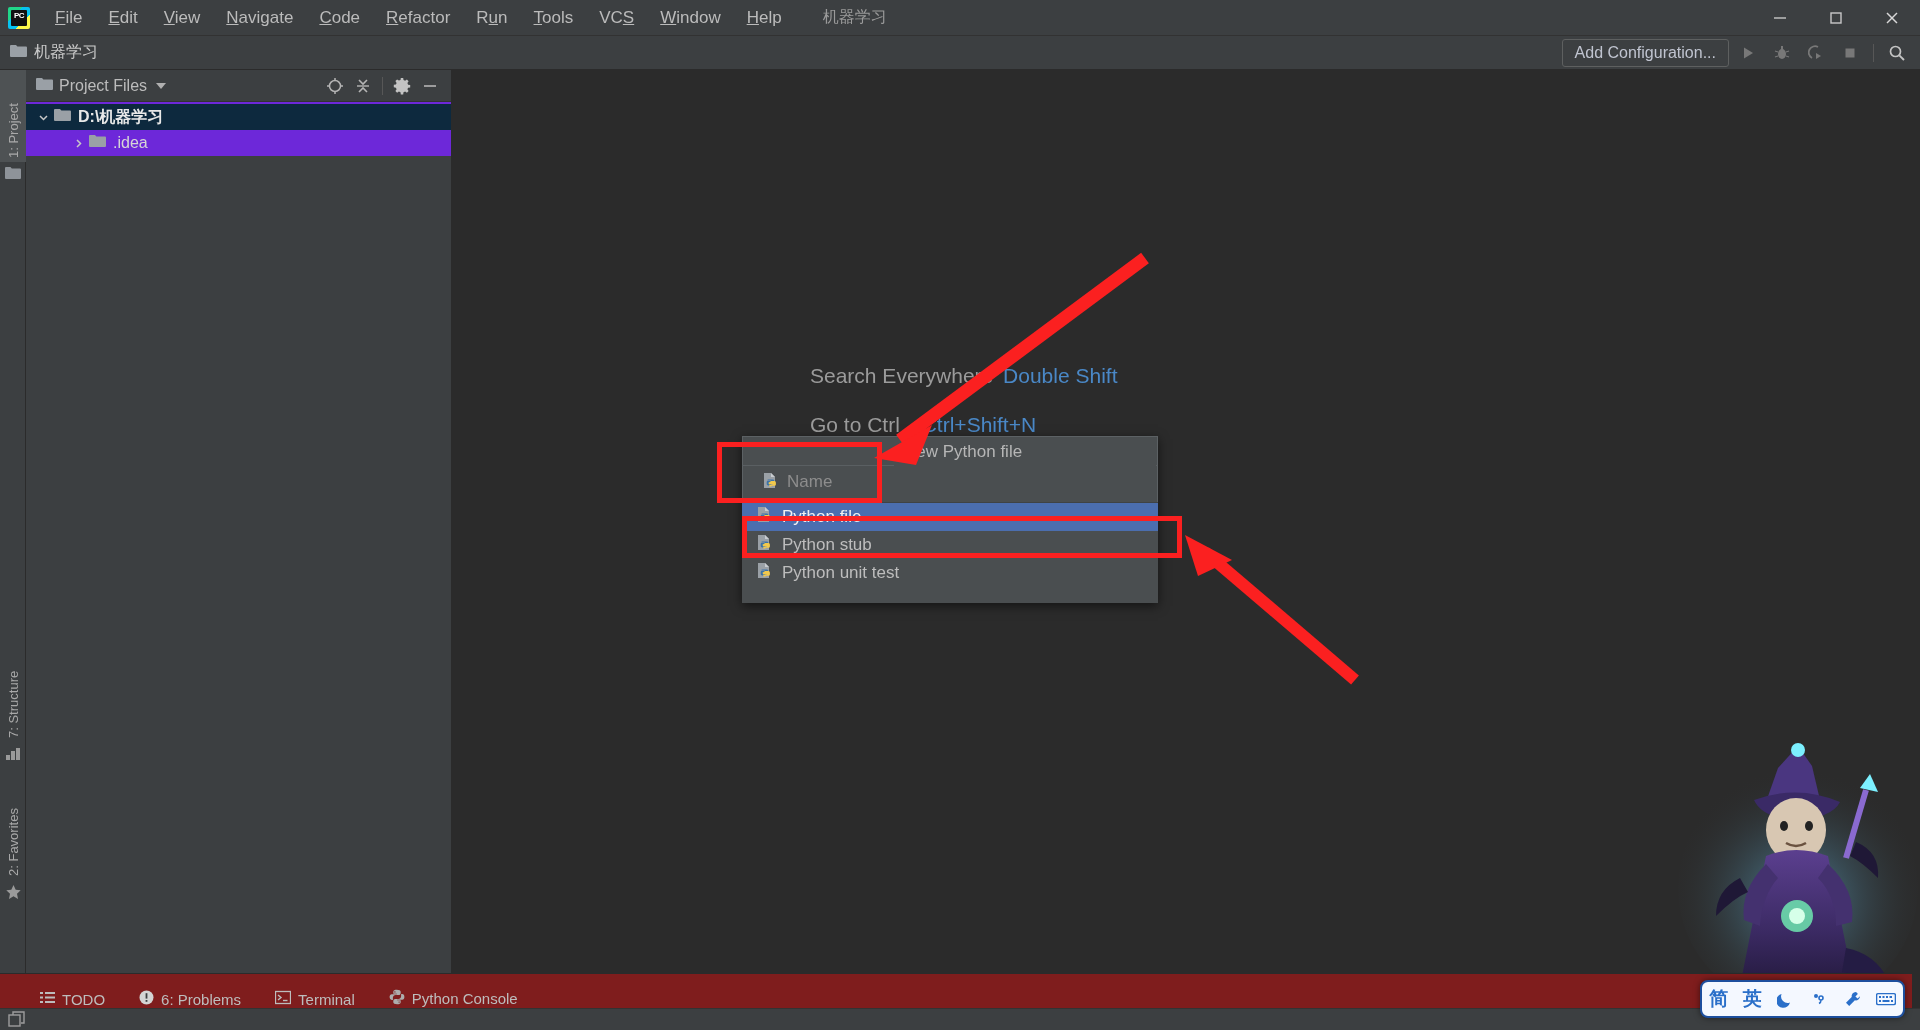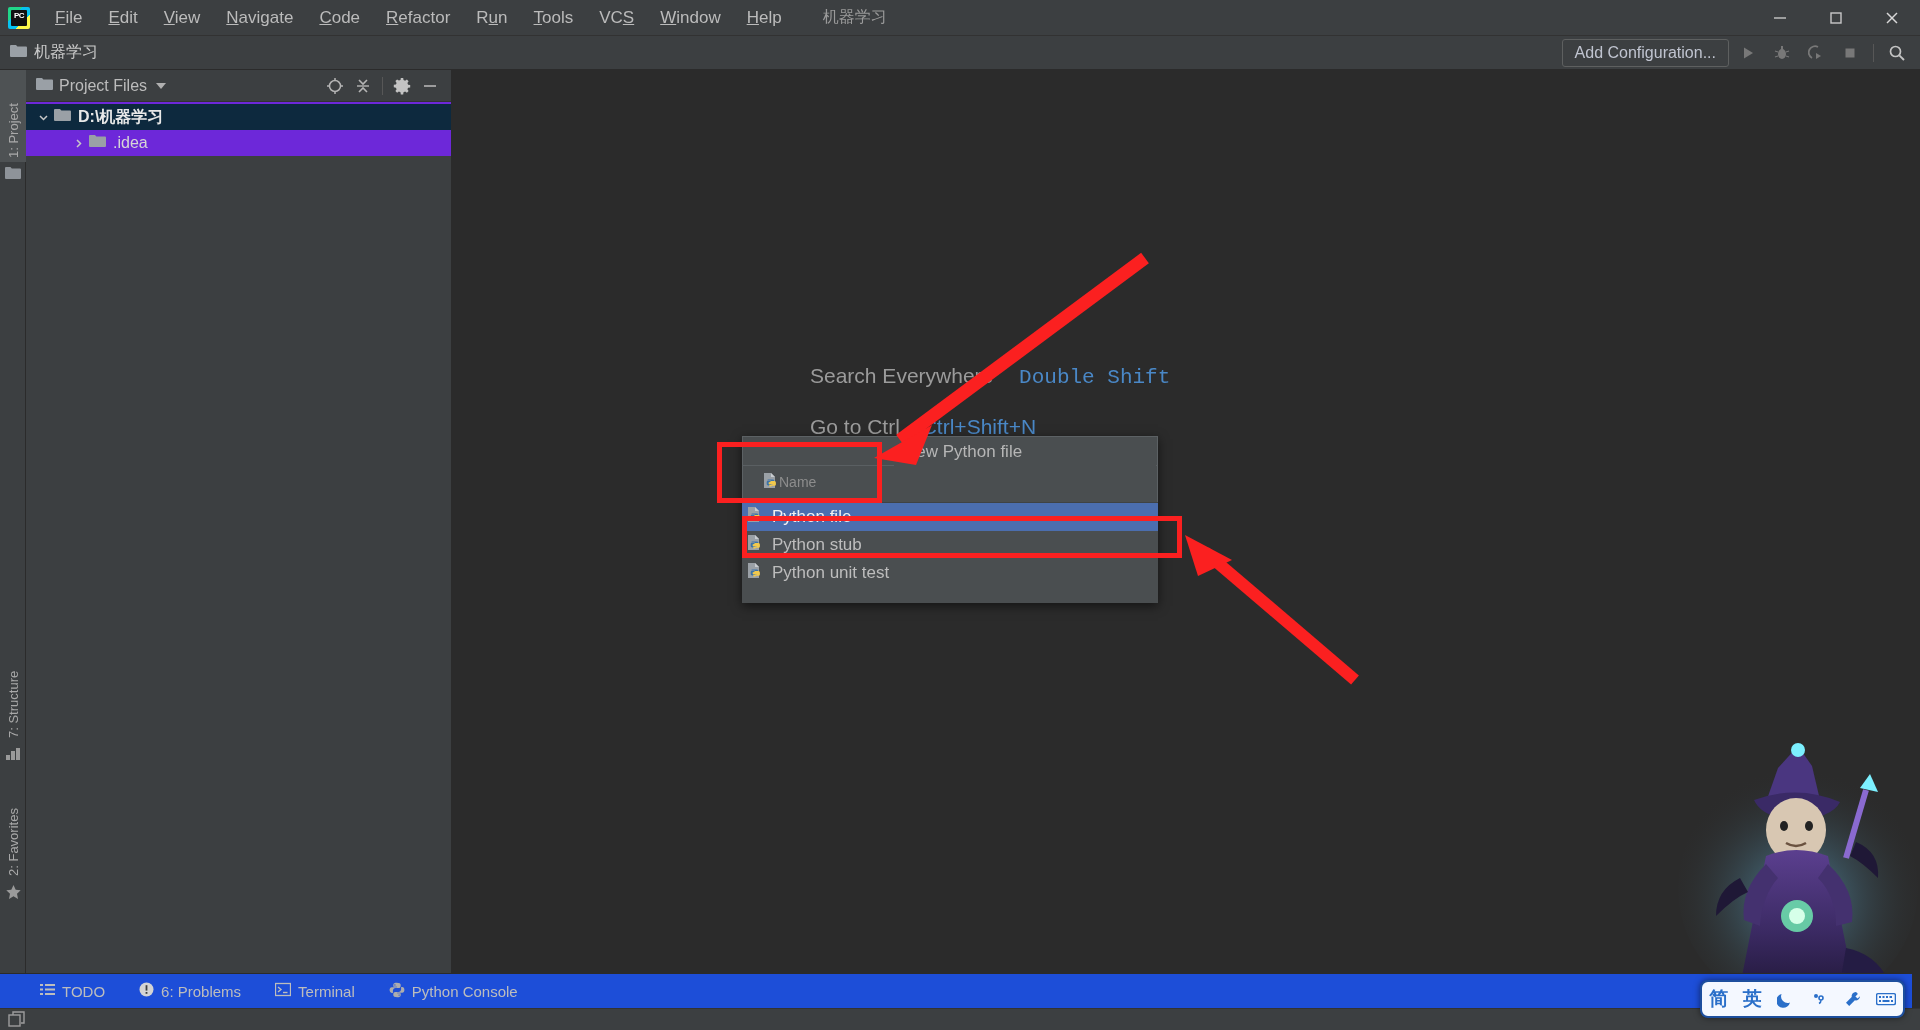--- a/index.html
+++ b/index.html
@@ -130,54 +130,54 @@
   }
   .popup-title {
     position: absolute; left: 894px; top: 438px; width: 262px; height: 28px;
     color: #b6b6b6; font-size: 17px; display: flex; align-items: center; padding-left: 10px;
     background: #4a4e50;
   }
   .popup-input {
     position: absolute; left: 752px; top: 466px; width: 136px; height: 32px;
     background: #4a4e50; display: flex; align-items: center; padding-left: 10px;
   }
-  .popup-input .ph { color: #8d8d8d; font-size: 14px; }
+  .popup-input .ph { color: #8d8d8d; font-size: 17px; margin-left: 8px; }
   .popup-divider {
     position: absolute; left: 742px; top: 465px; width: 416px; height: 1px; background: #5a5f62;
   }
   .popup-divider2 {
     position: absolute; left: 742px; top: 502px; width: 416px; height: 1px; background: #3f4345;
   }
   .popup-list {
     position: absolute; left: 742px; top: 503px; width: 416px; height: 100px;
     background: #4a4e50;
   }
   .plist-item {
     height: 28px; display: flex; align-items: center; font-size: 17px; color: #bdbdbd;
-    padding-left: 4px;
+    padding-left: 14px;
   }
   .plist-item.selected { background: #4b6eaf; color: #f0f0f0; }
   .py-ico { margin-right: 9px; flex: 0 0 auto; }
 
   
   .annot {
     position: absolute; color: #fb1d1d; font-size: 30px; line-height: 1.28;
     font-family: "DejaVu Sans", "Liberation Sans", sans-serif;
     white-space: nowrap;
   }
   .red-box {
     position: absolute; border: 5px solid #fb2020;
   }
   .arrow-svg { position: absolute; left: 0; top: 0; pointer-events: none; }
 
   
   .statusbar {
     position: absolute; left: 0; top: 973px; width: 1912px; height: 35px;
-    background: #1d4ed8; border-top: 1px solid #2b2b2b;
-    display: flex; align-items: center;
+    background: #7f1d1d; border-top: 1px solid #2b2b2b;
+    display: flex; align-items: flex-end;
   }
   .sb-item {
     display: flex; align-items: center; color: #bdbdbd; font-size: 15px;
     margin-left: 34px; gap: 7px; white-space: nowrap;
   }
   .sb-item:first-child { margin-left: 40px; }
   .footer {
     position: absolute; left: 0; top: 1008px; width: 1920px; height: 22px;
     background: #3c3f41; border-top: 1px solid #333;
   }
@@ -389,21 +389,21 @@
         <span class="tree-label">.idea</span>
       </div>
     </div>
   </div>
 
   <div class="editorbg"></div>
 
   <div class="tips">
     <div class="row">
       <span>Search Everywhere</span>
-      <span class="kbd" style="margin-left:20px;font-family:Liberation Mono, monospace;">Double Shift</span>
+      <span class="kbd" style="margin-left:4px;">Double Shift</span>
     </div>
     <div class="row">
       <span>Go to Ctrl</span>
       <span class="kbd" style="margin-left:16px;">Ctrl+Shift+N</span>
     </div>
   </div>
 
   <div class="popup"></div>
   <div class="popup-divider"></div>
   <div class="popup-title">New Python file</div>

